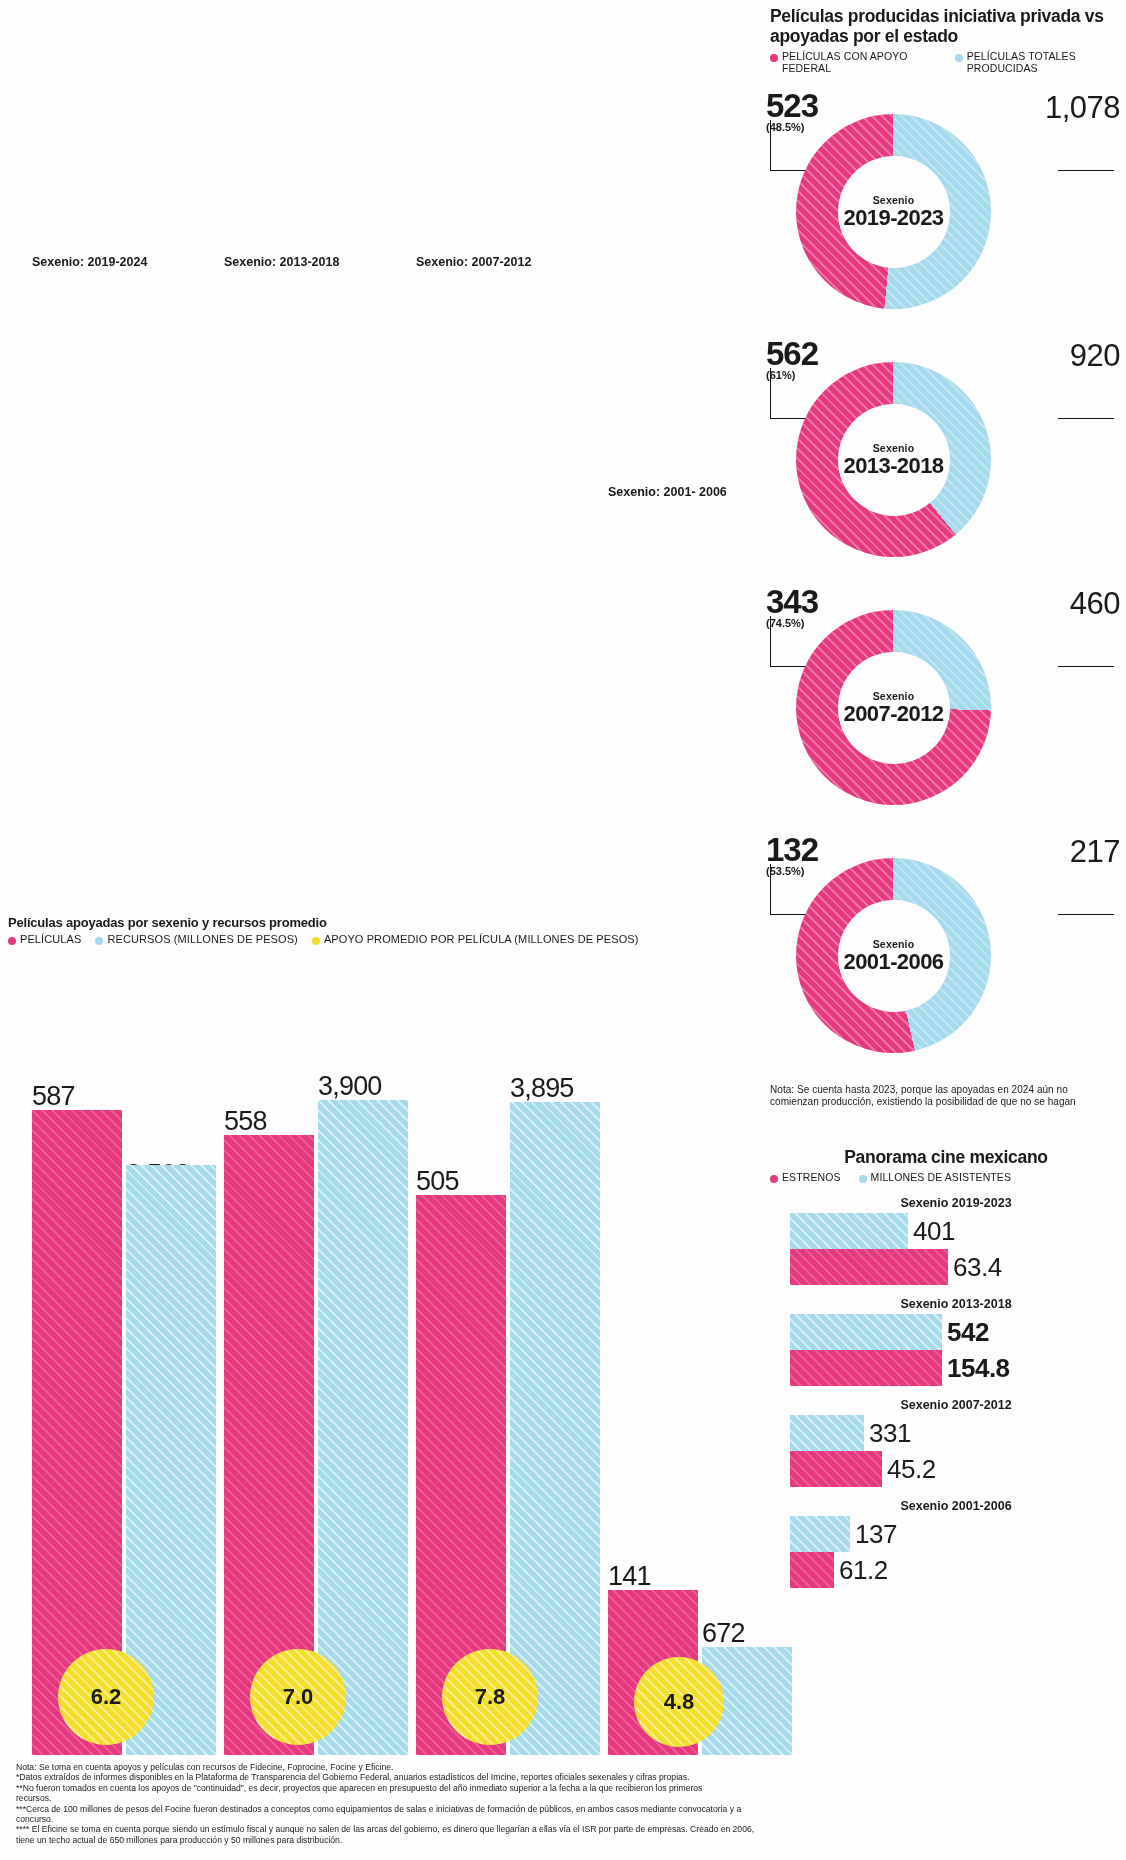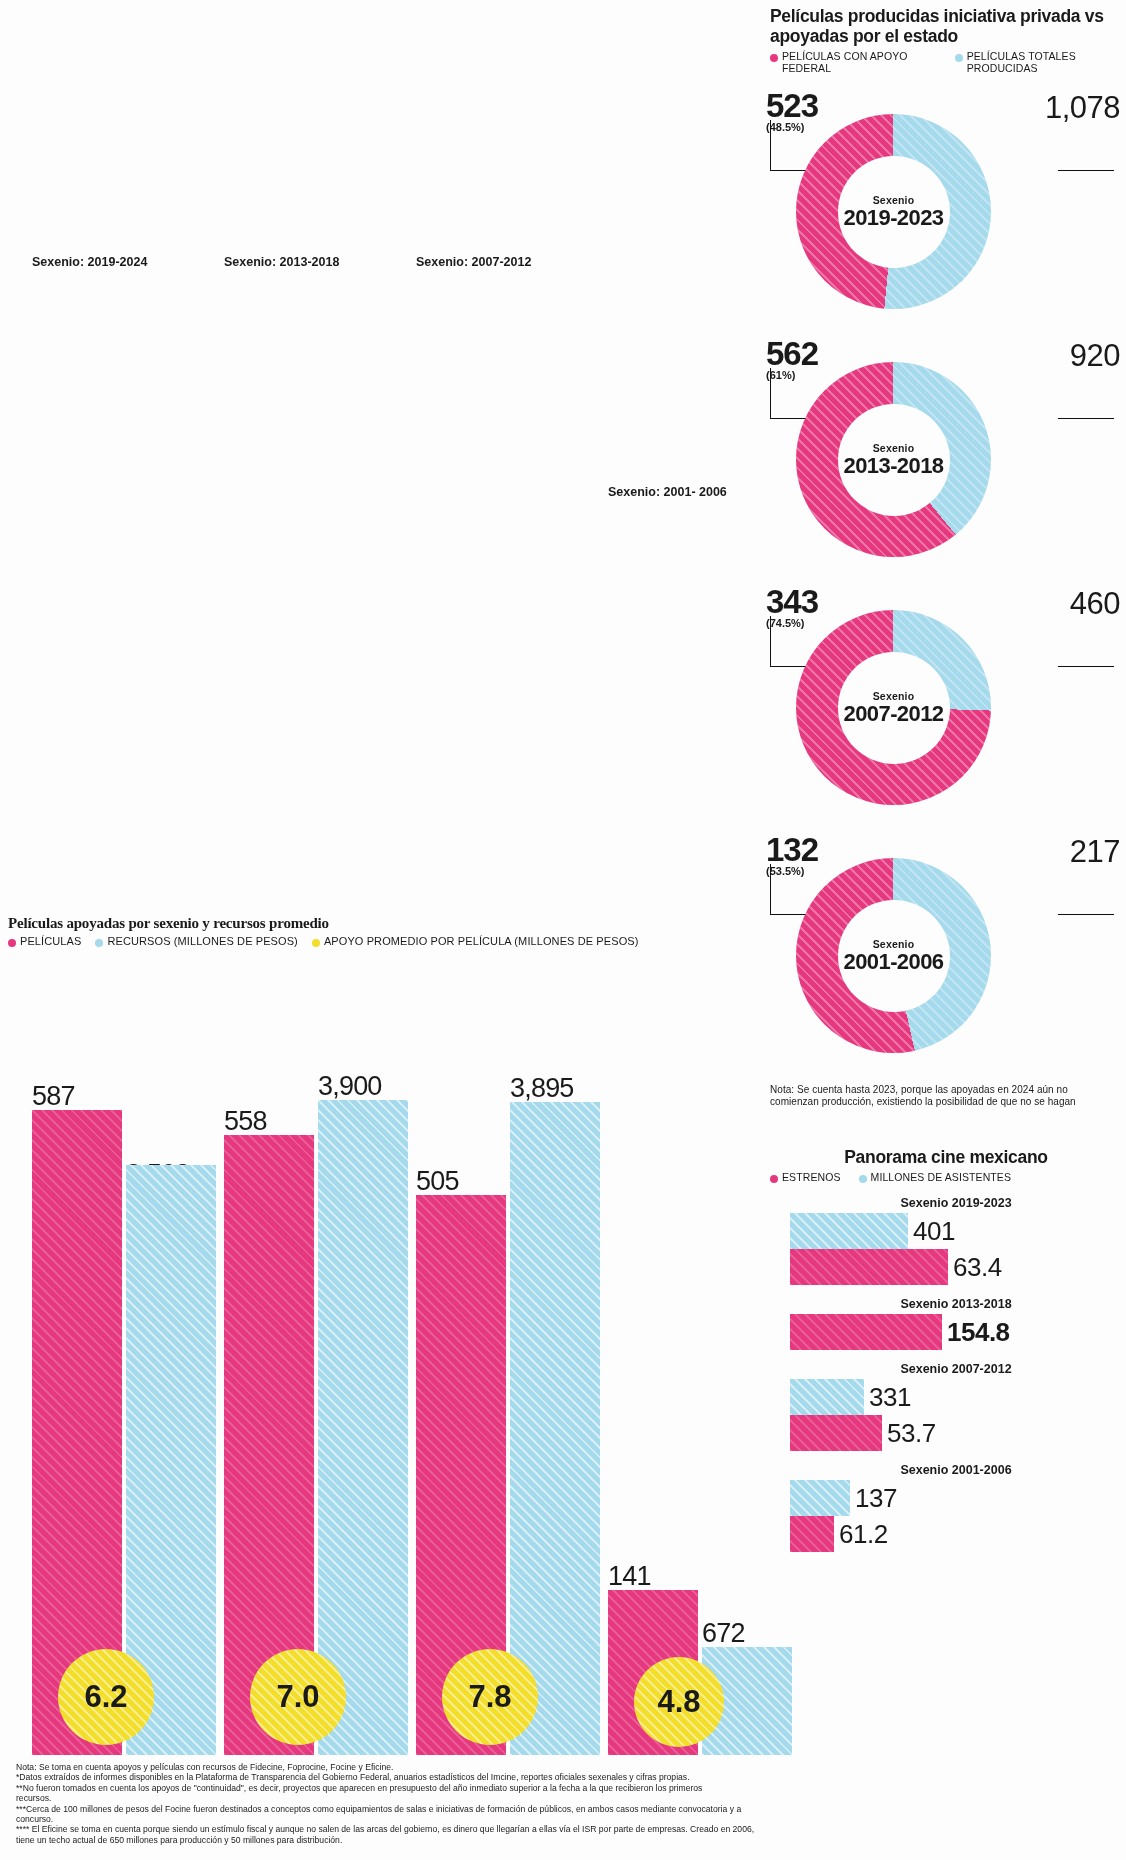--- a/index.html
+++ b/index.html
@@ -74,33 +74,33 @@
   .pan-group{margin-top:12px;padding-left:20px;}
   .pan-title{font-size:12.5px;font-weight:bold;margin-bottom:3px;}
   .pan-row{display:flex;align-items:center;}
   .pan-bar{height:36px;}
   .pan-val{font-size:26px;line-height:26px;margin-left:5px;letter-spacing:-.5px;}
   .pan-val.bold{font-weight:bold;}
 
   
   #left-col{position:absolute;left:8px;top:0;width:758px;height:1860px;}
   .bars-head{position:absolute;left:0;top:915px;width:750px;}
-  .bars-head .t{font-size:15px;font-weight:bold;letter-spacing:-.2px;font-family:Liberation Serif, serif;}
+  .bars-head .t{font-size:13px;font-weight:bold;letter-spacing:-.2px;}
   .bars-legend{display:flex;gap:14px;margin-top:4px;align-items:center;}
   .bars-legend .legend-lbl{font-size:11px;}
 
   #barchart{position:absolute;left:0;top:995px;width:752px;height:760px;}
   .bgroup{position:absolute;bottom:0;margin-left:24px;}
   .bgroup .glabel{position:absolute;top:-740px;left:0;font-size:12.5px;font-weight:bold;white-space:nowrap;}
   .bar{position:absolute;bottom:0;}
   .barval{position:absolute;font-size:27px;line-height:27px;letter-spacing:-.8px;white-space:nowrap;}
   .circle{
     position:absolute;border-radius:50%;
     display:flex;align-items:center;justify-content:center;
-    font-size:31px;font-weight:bold;color:#1a1a1a;
+    font-size:22px;font-weight:bold;color:#1a1a1a;
   }
   #footnotes{position:absolute;left:8px;top:1762px;width:756px;font-size:8.6px;line-height:10.4px;}
   #footnotes div{white-space:nowrap;overflow:hidden;}
 </style>
 </head>
 <body>
 
 <div id="left-col">
 
   <div class="bars-head">
@@ -288,34 +288,38 @@
       </div>
       <div class="pan-row">
         <div class="pan-bar hatch-pink" style="width:158px;"></div>
         <div class="pan-val">63.4</div>
       </div>
     </div>
 
     <div class="pan-group">
       <div class="pan-title">Sexenio 2013-2018</div>
       <div class="pan-row">
+        <div class="pan-bar hatch-blue" style="width:152px;"></div>
+        <div class="pan-val bold">542</div>
+      </div>
+      <div class="pan-row">
         <div class="pan-bar hatch-pink" style="width:152px;"></div>
         <div class="pan-val bold">154.8</div>
       </div>
     </div>
 
     <div class="pan-group">
       <div class="pan-title">Sexenio 2007-2012</div>
       <div class="pan-row">
         <div class="pan-bar hatch-blue" style="width:74px;"></div>
         <div class="pan-val">331</div>
       </div>
       <div class="pan-row">
         <div class="pan-bar hatch-pink" style="width:92px;"></div>
-        <div class="pan-val">53.7</div>
+        <div class="pan-val">45.2</div>
       </div>
     </div>
 
     <div class="pan-group">
       <div class="pan-title">Sexenio 2001-2006</div>
       <div class="pan-row">
         <div class="pan-bar hatch-blue" style="width:60px;"></div>
         <div class="pan-val">137</div>
       </div>
       <div class="pan-row">

